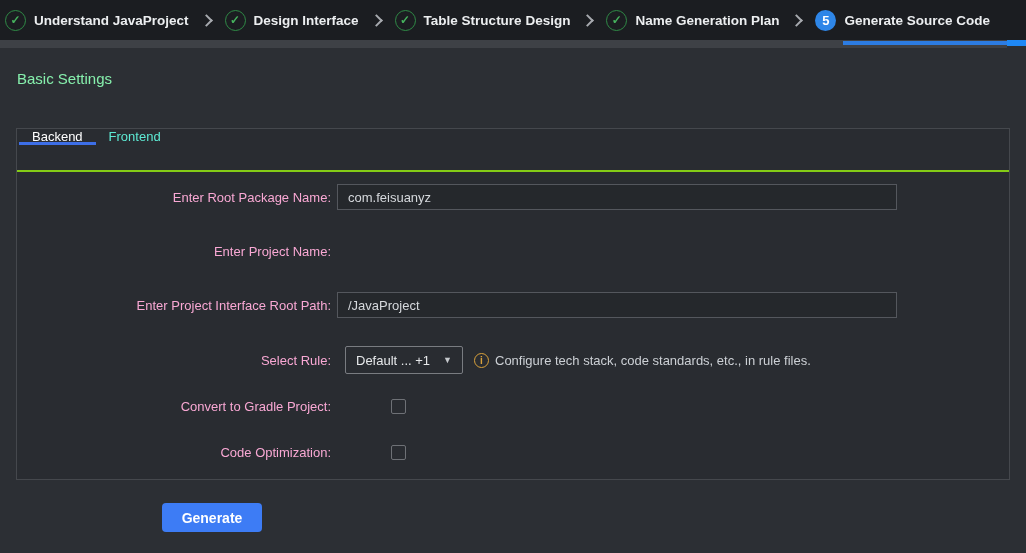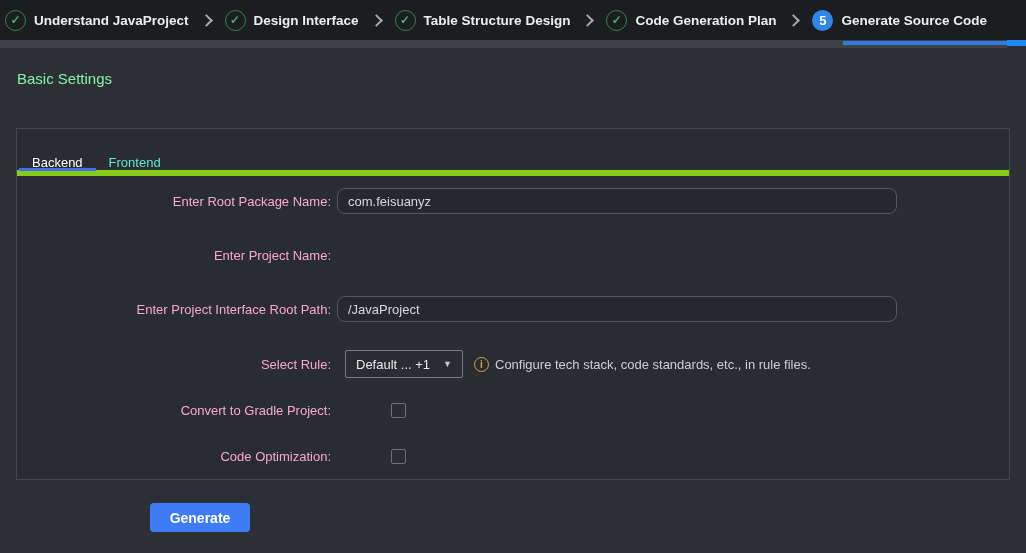--- a/index.html
+++ b/index.html
@@ -39,41 +39,41 @@
     position:absolute;left:17px;top:70px;
     color:#86efac;font-size:15px;font-weight:normal;
   }
 
   
   .panel{
     position:absolute;left:16px;top:128px;width:992px;height:350px;
     background:#292c31;border:1px solid #45484d;
   }
   .tabs{
-    display:flex;height:41px;border-bottom:6px solid #84cc16;
-    padding-left:2px;align-items:flex-end;
+    display:flex;height:41px;border-bottom:2px solid #84cc16;
+    padding-left:2px;align-items:flex-start;
   }
   .tab{
     position:relative;display:flex;align-items:center;
     padding:0 13px;font-size:13px;color:#5eead4;cursor:default;
   }
   .tab.active{color:#ffffff;}
   .tab.active::after{
     content:"";position:absolute;left:0;right:0;bottom:-1px;height:3px;background:#3d6fe8;
   }
 
   
   .form{padding-top:12px;}
   .form-row{display:flex;align-items:center;height:26px;margin-bottom:28px;}
   .form-label{
     width:314px;text-align:right;color:#f9a8d4;font-size:13px;flex:0 0 auto;
   }
   .form-input{
     margin-left:6px;width:538px;height:24px;
-    background:#25282c;border:1px solid #54575d;border-radius:8px;
+    background:#25282c;border:1px solid #54575d;border-radius:0;
     color:#d6d9dd;font-size:13px;padding:0 10px;outline:none;
     font-family:"Liberation Sans", sans-serif;
   }
   .select-row{height:28px;margin-bottom:24px;}
   .select{
     margin-left:14px;width:96px;height:26px;border:1px solid #797c81;border-radius:2px;
     display:flex;align-items:center;justify-content:space-between;
     padding:0 10px;color:#e7e9eb;font-size:13px;background:transparent;
   }
   .caret{font-size:9px;color:#c5c8cc;margin-left:8px;}
@@ -85,21 +85,21 @@
   }
   .hint-text{color:#ccd0d5;font-size:13px;margin-left:6px;}
   .check-row{height:16px;margin-bottom:30px;gap:48px;}
   .checkbox{
     margin-left:12px;width:13px;height:13px;border:1px solid #6e7176;border-radius:2px;
     background:transparent;flex:0 0 auto;
   }
 
   
   .generate-btn{
-    position:absolute;left:150px;top:503px;width:100px;height:29px;
+    position:absolute;left:162px;top:503px;width:100px;height:29px;
     background:#3d7cf5;border:none;border-radius:4px;
     color:#ffffff;font-size:14px;font-weight:bold;
     font-family:"Liberation Sans", sans-serif;cursor:pointer;
   }
 </style>
 </head>
 <body>
 
 <div class="top-bar">
   <div class="step">
@@ -112,21 +112,21 @@
     <span class="step-label">Design Interface</span>
   </div>
   <span class="chevron"></span>
   <div class="step">
     <span class="step-icon-done">✓</span>
     <span class="step-label">Table Structure Design</span>
   </div>
   <span class="chevron"></span>
   <div class="step">
     <span class="step-icon-done">✓</span>
-    <span class="step-label">Code Generation Plan</span>
+    <span class="step-label">Name Generation Plan</span>
   </div>
   <span class="chevron"></span>
   <div class="step">
     <span class="step-icon-num">5</span>
     <span class="step-label">Generate Source Code</span>
   </div>
 </div>
 <div class="top-strip"></div>
 <div class="step-underline"></div>
 <div class="step-underline-end"></div>

